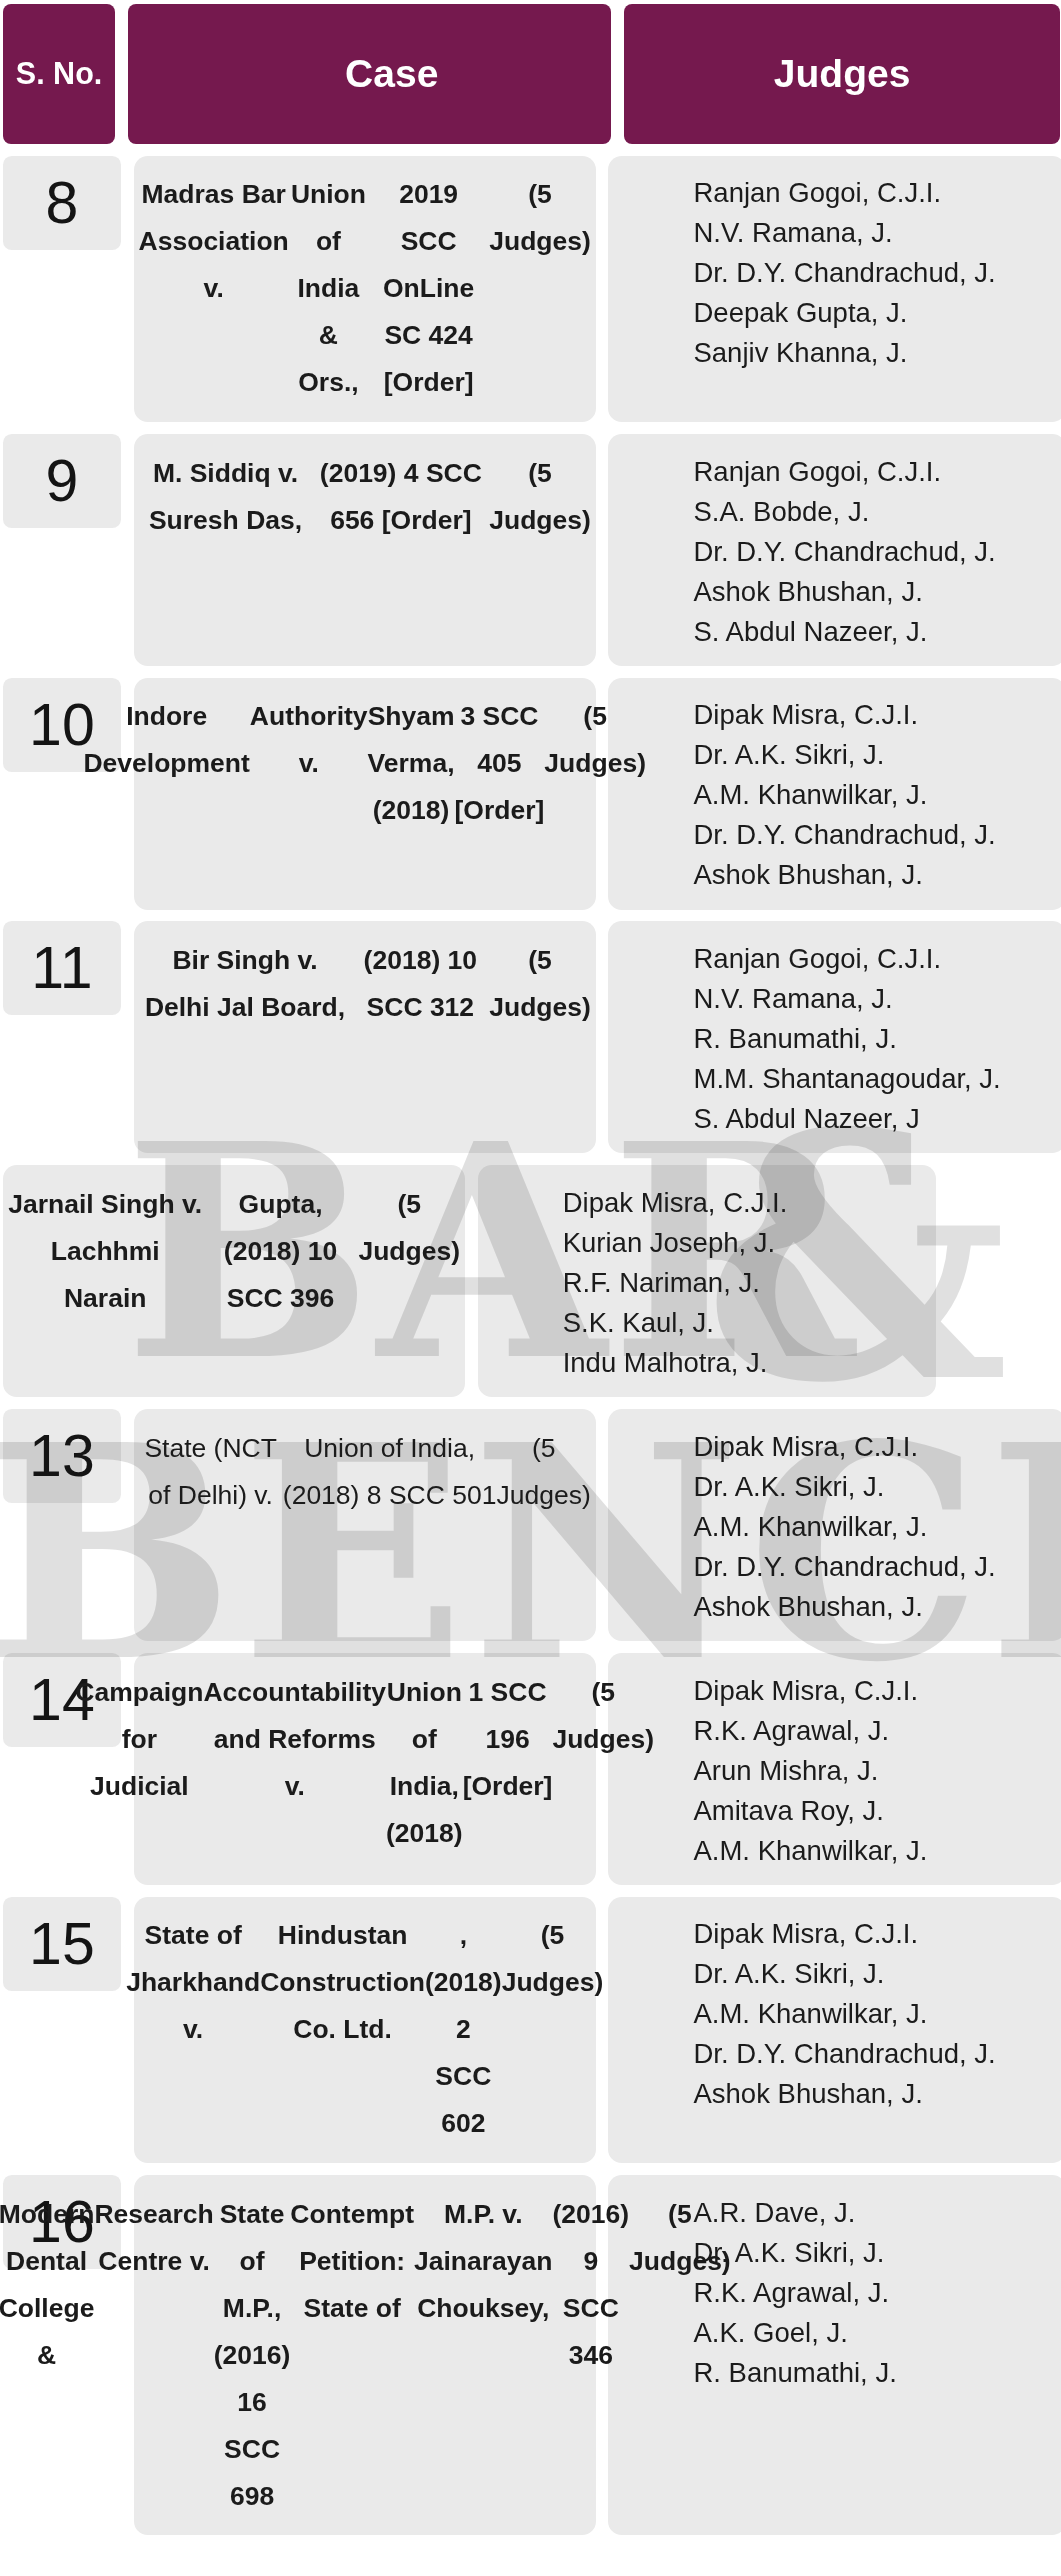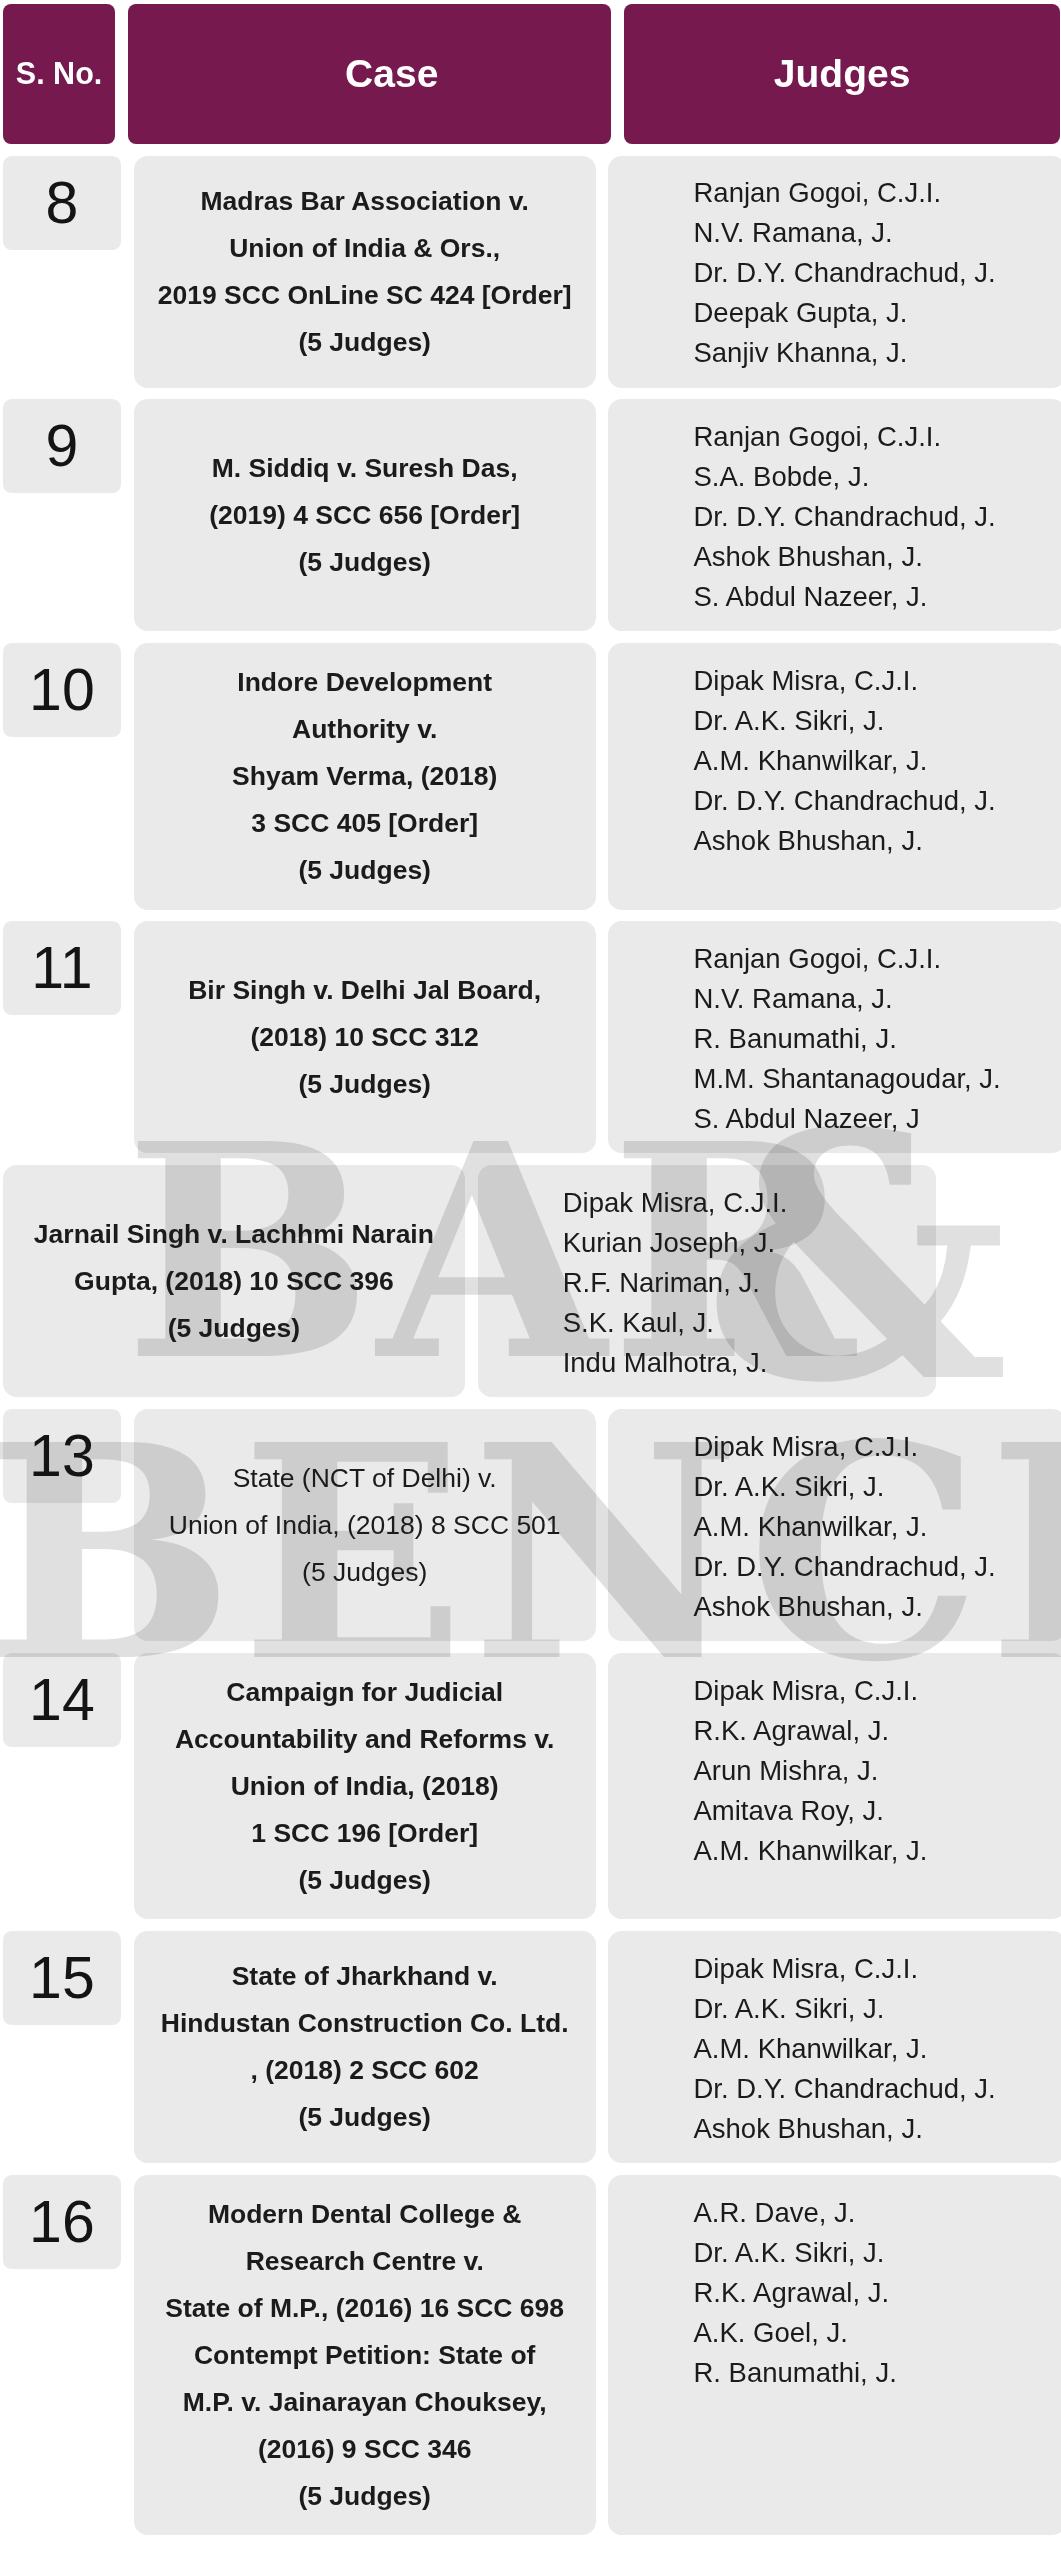--- a/index.html
+++ b/index.html
@@ -43,21 +43,21 @@
   .sno-box span { position: relative; z-index: 2; }
   .cell {
     background: var(--cell-bg, #EAEAEA);
     border-radius: 13.8px;
     min-height: 232px;
     box-sizing: border-box;
     color: var(--text, #1B1B1B);
   }
   .case-cell {
     width: 462px; flex: none;
-    display: flex; flex-direction: column; justify-content: center;
+    display: flex; flex-direction: row; justify-content: center;
     text-align: center;
     font-size: 26.5px; font-weight: 700; line-height: 47px;
     padding: 15.7px 4.9px;
   }
   .case-cell.regular { font-weight: 400; }
   .judges-cell {
     width: 458px; flex: none;
     font-size: 27.5px; font-weight: 400; line-height: 40px;
     padding: 17.7px 7.9px 13.8px 85px;
   }

